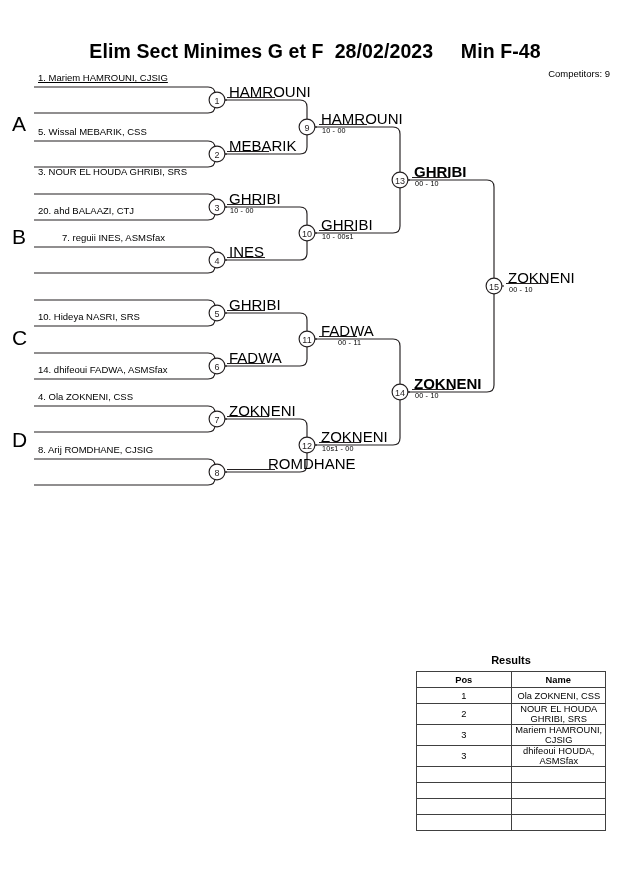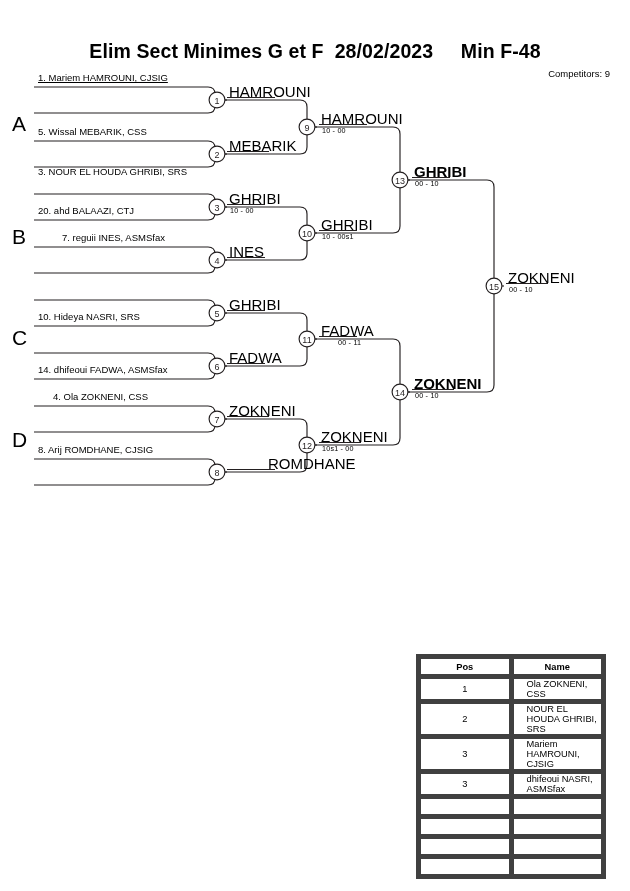--- a/index.html
+++ b/index.html
@@ -97,28 +97,28 @@
     font-weight: bold;
     margin-bottom: 5px;
   }
   table.results {
     border-collapse: collapse;
     width: 190px;
     table-layout: fixed;
     border: 1.6px solid #000;
   }
   table.results th, table.results td {
-    border: 5px solid #404040;
+    border: 1px solid #404040;
     font-size: 9.3px;
     height: 15px;
     padding: 0 2px;
   }
   table.results th { font-weight: bold; text-align: center; }
   table.results td.pos { text-align: center; width: 34px; }
-  table.results td.nm { text-align: left; padding-left: 13px; margin-top: 44px; }
+  table.results td.nm { text-align: center; padding-left: 3px; margin-top: 44px; }
 </style>
 </head>
 <body>
 
 <div id="root">
 
   <div class="abs" id="title">Elim Sect Minimes G et F  28/02/2023     Min F-48</div>
   <div class="abs" id="competitors">Competitors: 9</div>
 
   <svg id="bracket-svg" viewBox="0 0 630 620">
@@ -249,21 +249,21 @@
   </svg>
 
   <div id="entry-labels">
       <div class="abs seed-label" style="left: 38px; top: 72px; text-decoration: underline;">1. Mariem HAMROUNI, CJSIG</div>
       <div class="abs seed-label" style="left: 38px; top: 126px;">5. Wissal MEBARIK, CSS</div>
       <div class="abs seed-label" style="left: 38px; top: 166px;">3. NOUR EL HOUDA GHRIBI, SRS</div>
       <div class="abs seed-label" style="left: 38px; top: 205px;">20. ahd BALAAZI, CTJ</div>
       <div class="abs seed-label" style="left: 38px; top: 232px; margin-left: 24px;">7. reguii INES, ASMSfax</div>
       <div class="abs seed-label" style="left: 38px; top: 311px;">10. Hideya  NASRI, SRS</div>
       <div class="abs seed-label" style="left: 38px; top: 364px;">14. dhifeoui FADWA, ASMSfax</div>
-      <div class="abs seed-label" style="left: 38px; top: 391px; margin-left: 15px;">4. Ola ZOKNENI, CSS</div>
+      <div class="abs seed-label" style="left: 38px; top: 391px;">4. Ola ZOKNENI, CSS</div>
       <div class="abs seed-label" style="left: 38px; top: 444px;">8. Arij ROMDHANE, CJSIG</div>
     </div>
   <div id="group-letters">
       <div class="abs group-letter" style="left: 12px; top: 113px;">A</div>
       <div class="abs group-letter" style="left: 12px; top: 226px;">B</div>
       <div class="abs group-letter" style="left: 12px; top: 327px;">C</div>
       <div class="abs group-letter" style="left: 12px; top: 429px;">D</div>
     </div>
   <div id="match-labels">
       <div class="abs win-name" style="left: 229px; top: 86px;">HAMROUNI</div>
@@ -285,20 +285,21 @@
       <div class="abs win-score" style="left: 322px; top: 444px;">10s1 - 00</div>
       <div class="abs win-name bold" style="left: 414px; top: 166px;">GHRIBI</div>
       <div class="abs win-score" style="left: 415px; top: 179px;">00 - 10</div>
       <div class="abs win-name bold" style="left: 414px; top: 378px;">ZOKNENI</div>
       <div class="abs win-score" style="left: 415px; top: 391px;">00 - 10</div>
       <div class="abs win-name" style="left: 508px; top: 272px;">ZOKNENI</div>
       <div class="abs win-score" style="left: 509px; top: 285px;">00 - 10</div>
     </div>
 
   <div class="abs" id="results-wrap">
+    <div id="results-title">Results</div>
     <table class="results">
       <thead>
         <tr>
           <th>Pos</th>
           <th>Name</th>
         </tr>
       </thead>
       <tbody id="results-body">
           <tr>
             <td class="pos">1</td>
@@ -307,21 +308,21 @@
           <tr>
             <td class="pos">2</td>
             <td class="nm">NOUR EL HOUDA GHRIBI, SRS</td>
           </tr>
           <tr>
             <td class="pos">3</td>
             <td class="nm">Mariem HAMROUNI, CJSIG</td>
           </tr>
           <tr>
             <td class="pos">3</td>
-            <td class="nm">dhifeoui NASRI, ASMSfax</td>
+            <td class="nm">dhifeoui HOUDA, ASMSfax</td>
           </tr>
           <tr>
             <td class="pos"></td>
             <td class="nm"></td>
           </tr>
           <tr>
             <td class="pos"></td>
             <td class="nm"></td>
           </tr>
           <tr>

